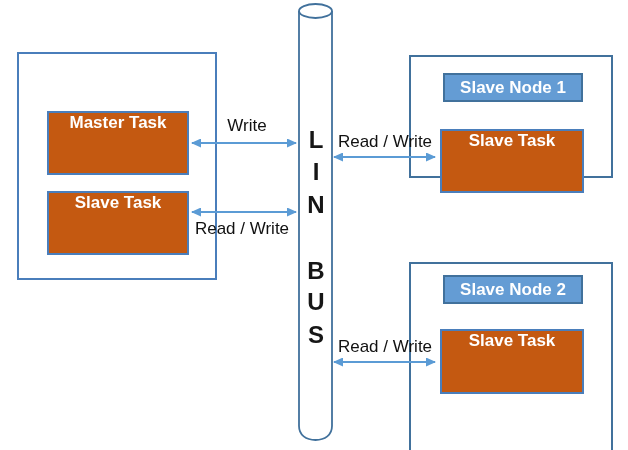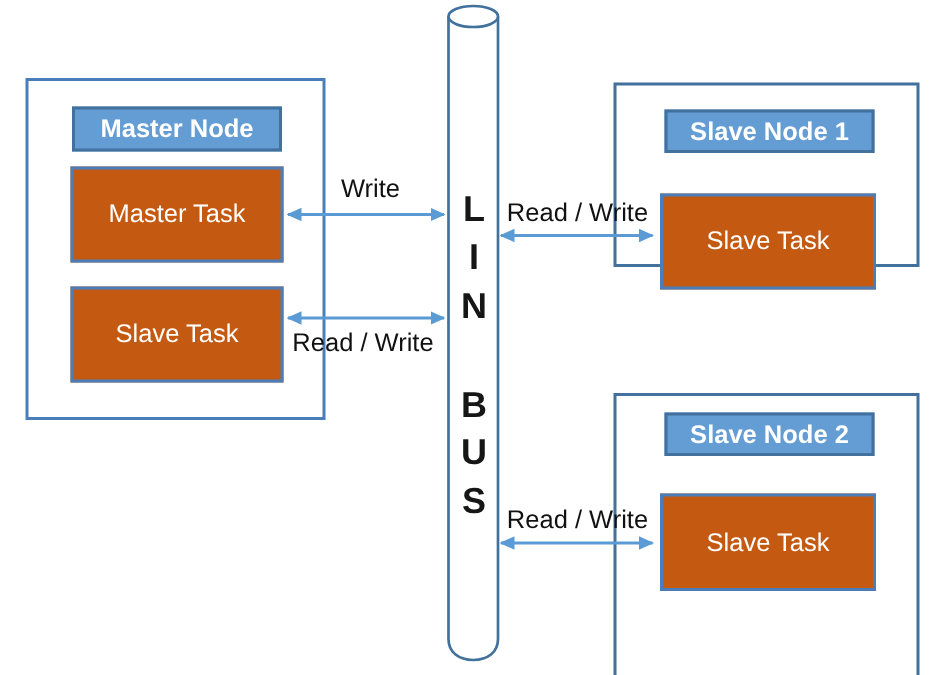--- a/index.html
+++ b/index.html
@@ -25,44 +25,41 @@
     box-sizing:border-box;
   }
   .node-box.slave{border-color:var(--slave-border);}
   .header-box{
     position:absolute;background:var(--header-fill);border:2px solid var(--header-border);
     box-sizing:border-box;display:flex;align-items:center;justify-content:center;
     color:var(--box-text);font-size:17px;font-weight:bold;
   }
   .task-box{
     position:absolute;background:var(--task-fill);border:2px solid var(--task-border);
-    box-sizing:border-box;display:flex;align-items:center;justify-content:center;
-    color:var(--box-text);font-size:17px;font-weight:normal;
+    box-sizing:border-box;display:flex;align-items:flex-start;justify-content:center;
+    color:var(--box-text);font-size:17px;font-weight:bold;
   }
   .conn-label{
     position:absolute;color:var(--label-text);font-size:17px;text-align:center;
     white-space:nowrap;
   }
   .bus-letter{
     position:absolute;left:299px;width:34px;text-align:center;
     color:#161616;font-size:24px;font-weight:bold;line-height:26px;
   }
   svg{position:absolute;overflow:visible;}
   .arrow-line{stroke:var(--arrow);stroke-width:2;}
   .bus-shape{fill:#ffffff;stroke:var(--bus-border);stroke-width:1.8;}
 </style>
 </head>
 <body>
 
 <div id="canvas">
 
   <div class="node-box" style="left:17px;top:52px;width:200px;height:228px;">
-    <div class="header-box" style="left:29px;top:17px;width:140px;height:30px;">
-      <span>Master Node</span>
-    </div>
     <div class="task-box" style="left:28px;top:57px;width:142px;height:64px;">
       <span>Master Task</span>
     </div>
     <div class="task-box" style="left:28px;top:137px;width:142px;height:64px;">
       <span>Slave Task</span>
     </div>
   </div>
 
   <div class="node-box slave" style="left:409px;top:55px;width:204px;height:123px;">
     <div class="header-box" style="left:32px;top:16px;width:140px;height:29px;">

